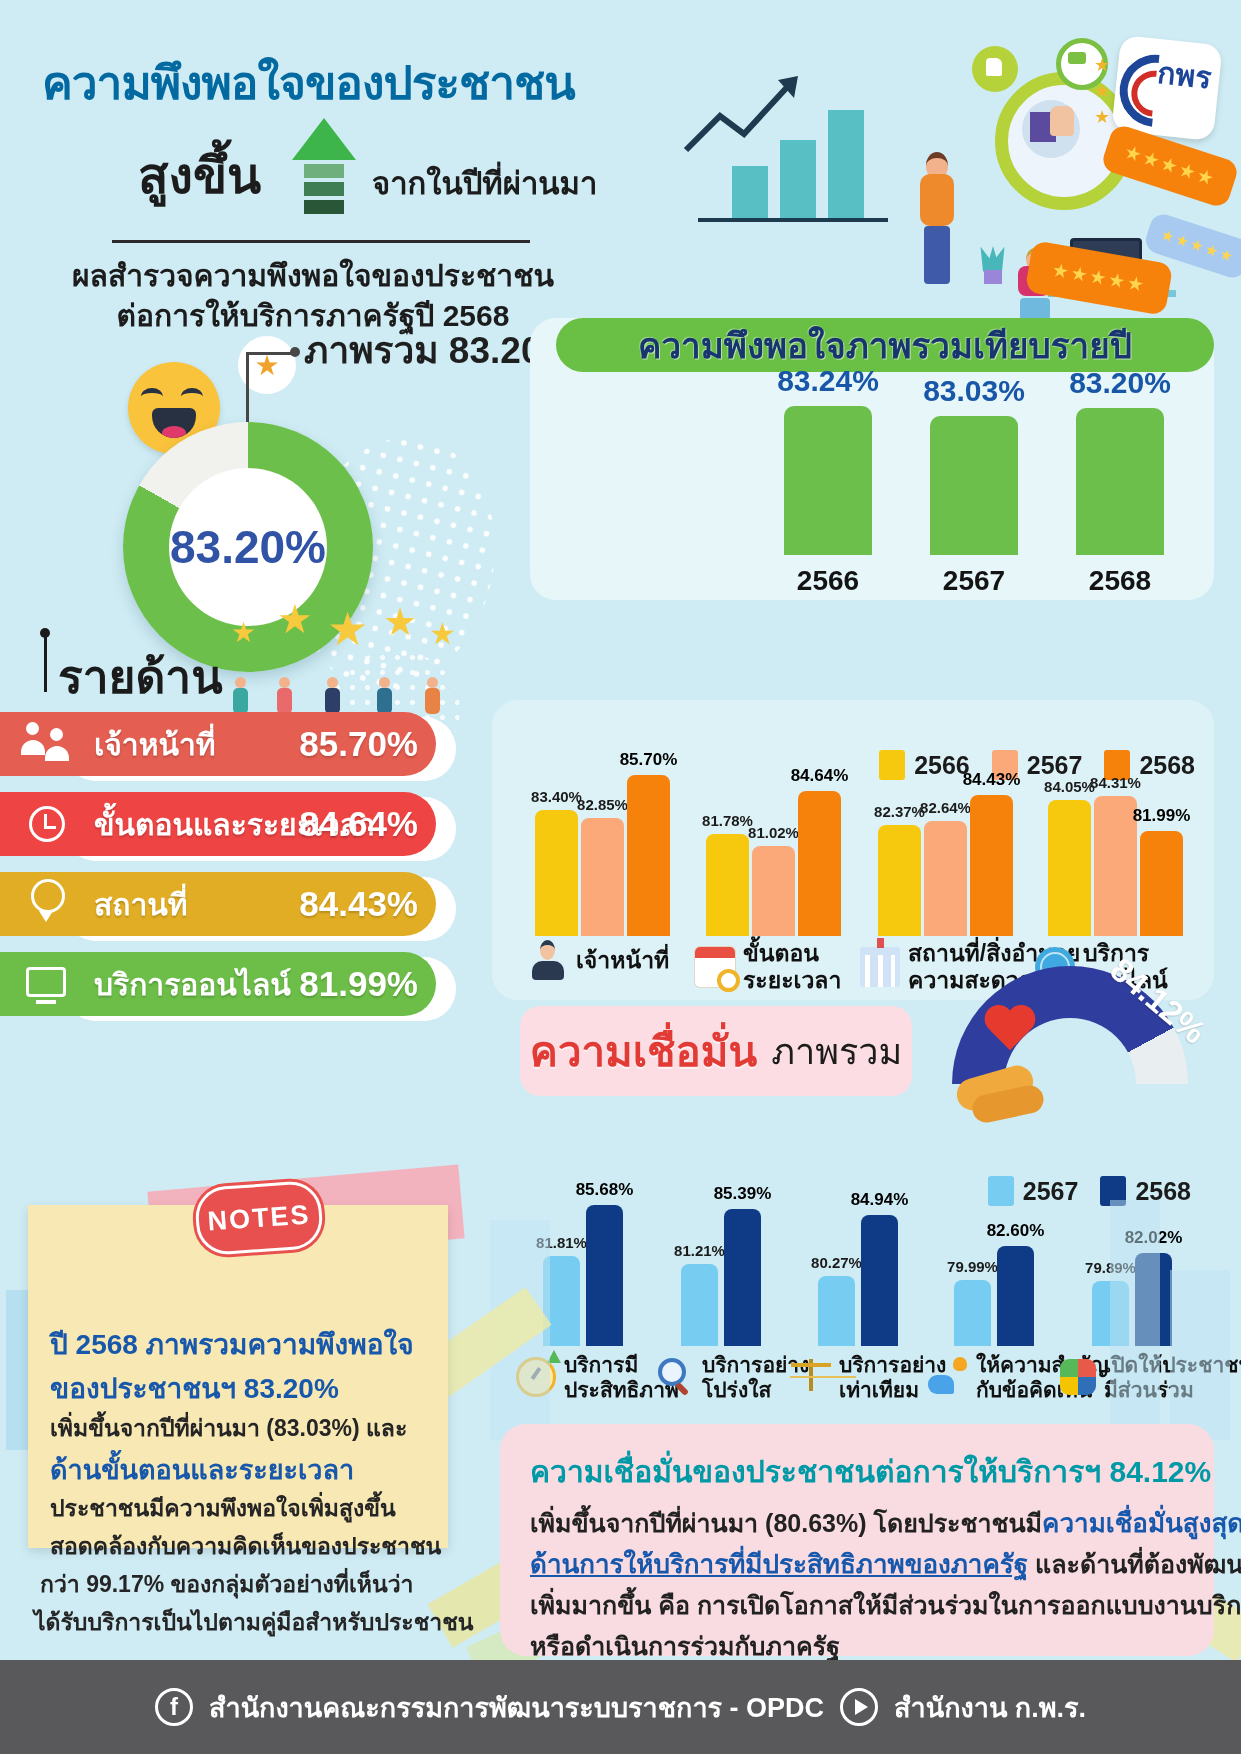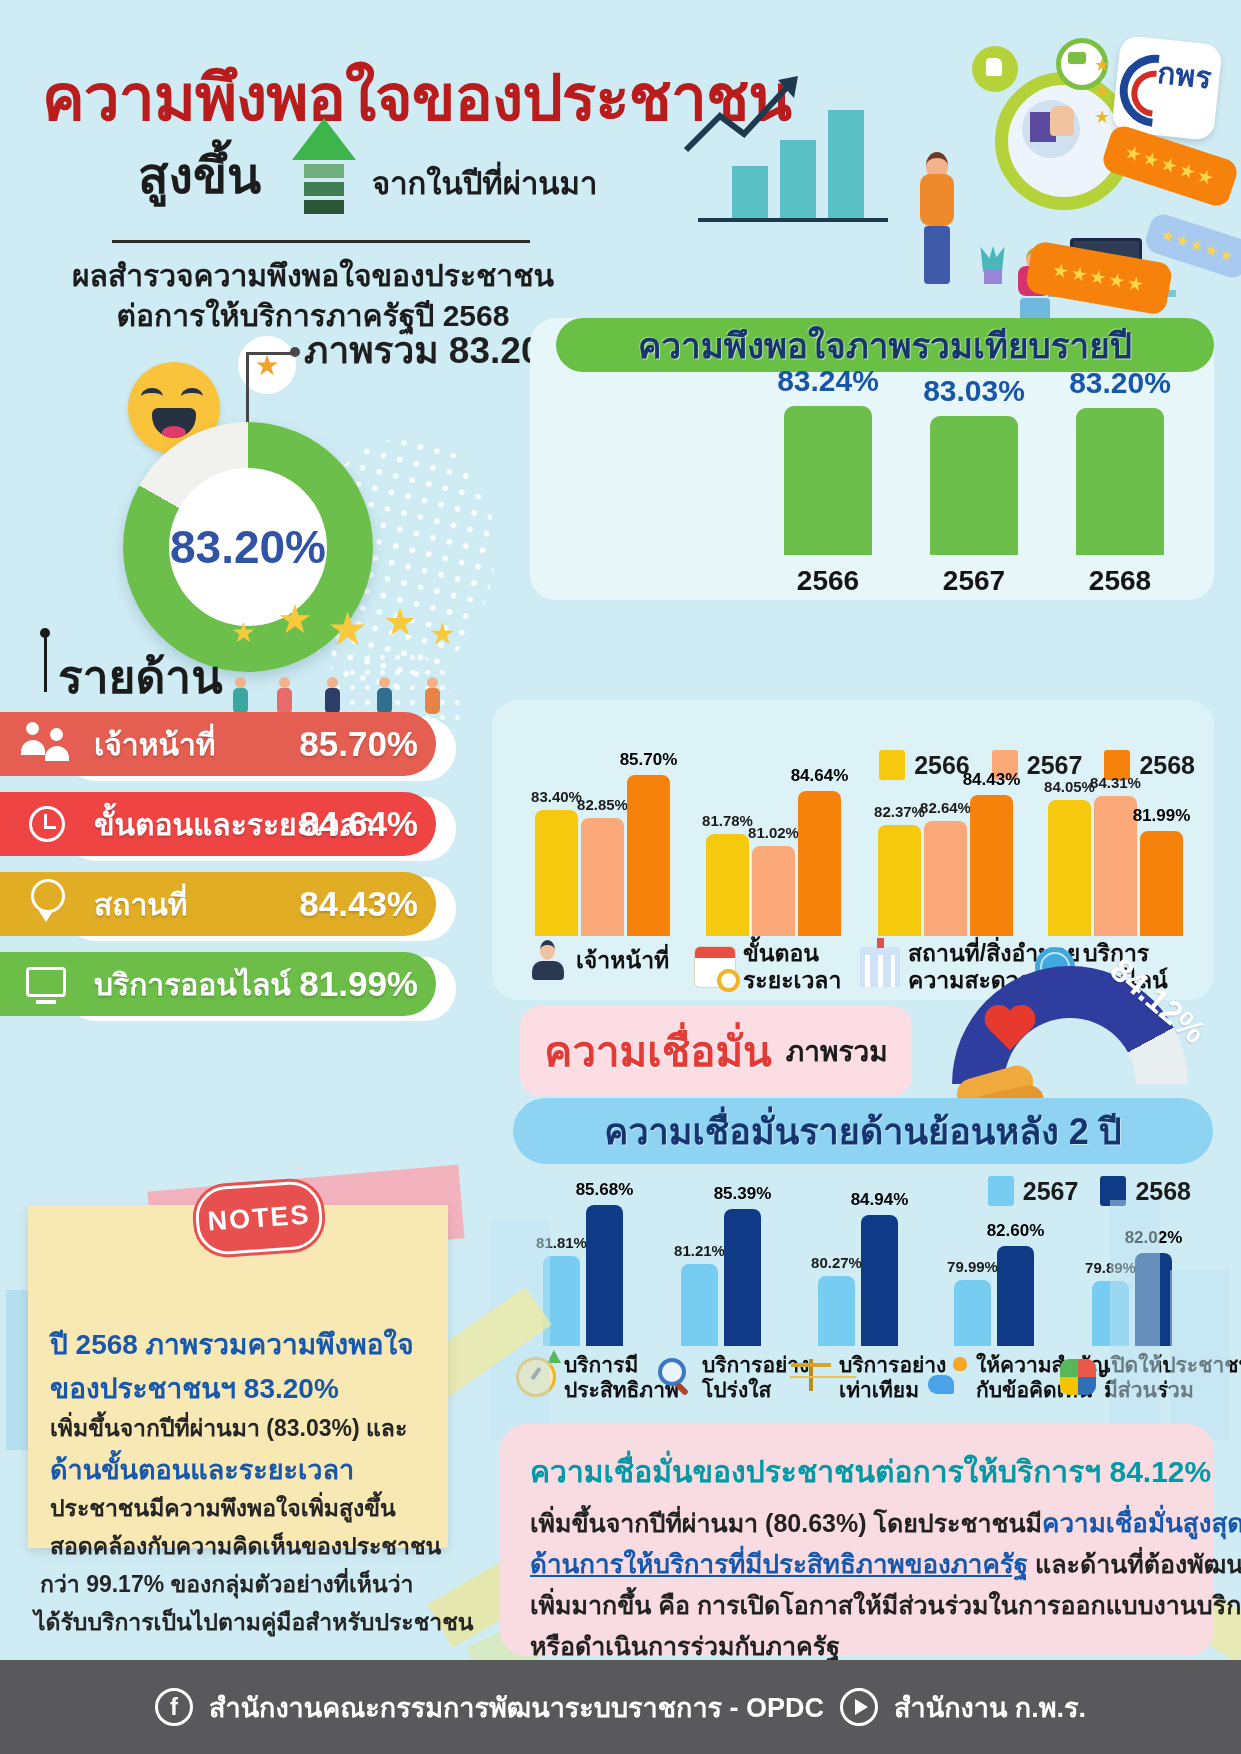--- a/index.html
+++ b/index.html
@@ -1,21 +1,21 @@
 <!DOCTYPE html>
 <html><head>
 <meta charset="utf-8">
 <style>
   html,body{margin:0;padding:0}
   body{font-family:"Liberation Sans","DejaVu Sans",sans-serif;background:#9fd3e2}
   #page{position:relative;width:1241px;height:1754px;background:#cfecf4;overflow:hidden;margin:0 auto}
   .abs{position:absolute}
 
   
-  #main-title{left:42px;top:46px;font-size:64px;font-weight:800;color:#b91c1c;letter-spacing:-1px}
+  #main-title{left:42px;top:46px;font-size:46px;font-weight:800;color:#0369a1;letter-spacing:-1px}
   #rise-word{left:138px;top:136px;font-size:50px;font-weight:800;color:#1c1c1c}
   #rise-arrow{left:292px;top:118px;width:64px;height:102px}
   #rise-arrow .head{position:absolute;left:0;top:0;width:0;height:0;border-left:32px solid transparent;border-right:32px solid transparent;border-bottom:42px solid #3db54a}
   #rise-arrow .t1,#rise-arrow .t2,#rise-arrow .t3{position:absolute;left:12px;width:40px;height:14px}
   #rise-arrow .t1{top:46px;background:#6fae7d}
   #rise-arrow .t2{top:64px;background:#3f7d52}
   #rise-arrow .t3{top:82px;background:#2a5638}
   #rise-suffix{left:372px;top:158px;font-size:31px;font-weight:700;color:#1c1c1c}
   #title-underline{left:112px;top:240px;width:418px;height:3px;background:#2b2b2b}
   #subtitle1{left:70px;top:252px;width:486px;text-align:center;font-size:30px;font-weight:700;color:#1c1c1c}
@@ -140,21 +140,21 @@
   .ic-transparency::after{content:"";position:absolute;left:25px;top:25px;width:6px;height:14px;background:#b0442e;border-radius:3px;transform:rotate(-45deg)}
   .ic-fairness::before{content:"";position:absolute;left:18px;top:2px;width:4px;height:32px;background:#b98a1e}
   .ic-fairness::after{content:"";position:absolute;left:0;top:6px;width:40px;height:4px;background:#d9a425;box-shadow:-2px 12px 0 -1px #e7c05a,26px 12px 0 -1px #e7c05a}
   .ic-feedback::before{content:"";position:absolute;left:0;bottom:3px;width:26px;height:19px;background:#4aa3e8;border-radius:9px 9px 2px 9px}
   .ic-feedback::after{content:"";position:absolute;right:1px;top:0;width:14px;height:14px;background:#f5a623;border-radius:50% 50% 40% 40%}
   .ic-participation{background:conic-gradient(#e8594a 0 90deg,#2f6fb8 90deg 180deg,#f5c400 180deg 270deg,#57b85a 270deg 360deg);border-radius:9px;width:36px;height:36px}
 
   
   #conf-label-box{left:520px;top:1006px;width:392px;height:90px;background:#fbdde3;border-radius:20px;display:flex;align-items:center;justify-content:center;gap:14px}
   #conf-label-main{font-size:42px;font-weight:800;color:#e23b35;text-shadow:0 2px 0 rgba(255,255,255,.6)}
-  #conf-label-sub{font-size:28px;font-weight:700;color:#1c1c1c}
+  #conf-label-sub{font-size:36px;font-weight:400;color:#1c1c1c}
   #gauge-wrap{left:952px;top:966px;width:236px;height:122px;overflow:hidden}
   #gauge-arc{position:absolute;left:0;top:0;width:236px;height:236px;border-radius:50%}
   #gauge-hole{position:absolute;left:52px;top:52px;width:132px;height:132px;border-radius:50%;background:#cfecf4}
   #gauge-text{left:1102px;top:982px;font-size:33px;font-weight:800;color:#fff;transform:rotate(40deg);text-shadow:0 1px 2px rgba(0,0,0,.2)}
   #gauge-heart{left:982px;top:1006px;width:56px;height:50px}
   #gauge-heart::before,#gauge-heart::after{content:"";position:absolute;top:0;width:28px;height:44px;background:#e63a2e;border-radius:14px 14px 0 0}
   #gauge-heart::before{left:28px;transform:rotate(-45deg);transform-origin:0 100%}
   #gauge-heart::after{left:0;transform:rotate(45deg);transform-origin:100% 100%}
   #gauge-hand1{left:956px;top:1072px;width:78px;height:32px;background:#f0a93c;border-radius:16px;transform:rotate(-16deg)}
   #gauge-hand2{left:972px;top:1090px;width:72px;height:28px;background:#e6982e;border-radius:14px;transform:rotate(-12deg)}
@@ -425,21 +425,20 @@
   </div>
   <div class="abs" id="gauge-wrap">
     <div id="gauge-arc" style="background: conic-gradient(from 270deg, rgb(47, 61, 158) 0deg, rgb(47, 61, 158) 151.416deg, rgb(233, 238, 241) 151.416deg, rgb(233, 238, 241) 180deg, transparent 180deg, transparent 360deg);"></div>
     <div id="gauge-hole"></div>
   </div>
   <div class="abs" id="gauge-heart"></div>
   <div class="abs" id="gauge-hand1"></div>
   <div class="abs" id="gauge-hand2"></div>
   <div class="abs" id="gauge-text">84.12%</div>
 
-  <div class="abs" id="conf-pill">ความเชื่อมั่นรายด้านย้อนหลัง 2 ปี</div>
   <div class="abs legend" id="conf-legend">
       <div class="leg-item">
         <div class="leg-swatch" style="background: rgb(118, 205, 241);"></div>
         <div class="leg-label">2567</div>
       </div>
       <div class="leg-item">
         <div class="leg-swatch" style="background: rgb(14, 58, 134);"></div>
         <div class="leg-label">2568</div>
       </div>
     </div>

